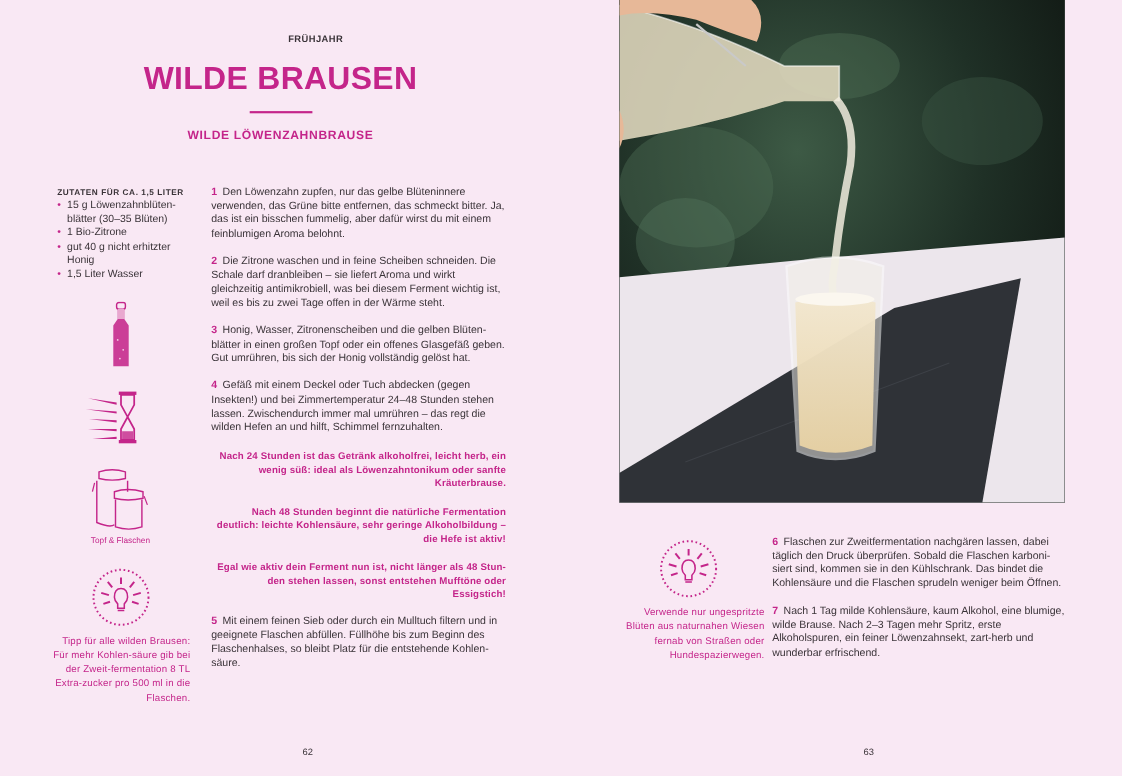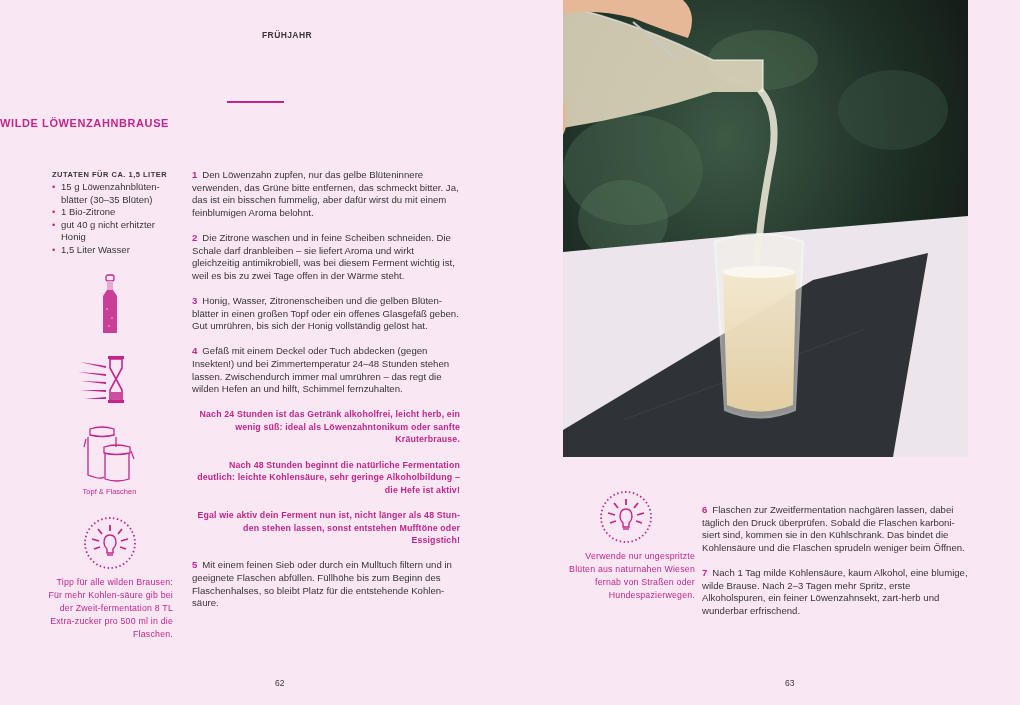--- a/index.html
+++ b/index.html
@@ -23,21 +23,21 @@
     position: absolute; left: 0; width: 510px; top: 56px;
     text-align: center; font-size: 29px; font-weight: bold;
     color: #c4258a; letter-spacing: 0.3px;
   }
   .title-rule {
     position: absolute; left: 227px; width: 57px; top: 101px;
     height: 2px; background: #c4258a;
   }
   .subtitle {
     position: absolute; left: 0; width: 510px; top: 117px;
-    text-align: left; font-size: 11px; font-weight: bold;
+    text-align: center; font-size: 11px; font-weight: bold;
     color: #c4258a; letter-spacing: 0.6px;
   }
 
   .ingredients { position: absolute; left: 52px; top: 170px; width: 125px; }
   .ingredients h3 {
     font-size: 7.5px; font-weight: bold; letter-spacing: 0.5px;
     color: #3a3338; margin-bottom: 2px;
   }
   .ingredients ul { list-style: none; }
   .ingredients li {
@@ -55,21 +55,21 @@
 
   .tip {
     position: absolute; text-align: right; color: #c4258a;
     font-weight: normal; font-size: 8.8px; line-height: 13px; letter-spacing: 0.2px;
   }
   .tip-left { left: 48px; width: 125px; top: 576px; }
   .tip-right { left: 560px; width: 135px; top: 550px; }
 
   .steps { position: absolute; font-size: 9.6px; line-height: 12.6px; color: #3a3338; }
   .steps-left { left: 192px; top: 169px; width: 268px; }
-  .steps-right { left: 702px; top: 504px; width: 268px; }
+  .steps-right { left: 702px; top: 487px; width: 268px; }
   .step { margin-bottom: 12.6px; }
   .step .num { color: #c4258a; font-weight: bold; margin-right: 5px; }
   .note {
     color: #c4258a; font-weight: bold; font-size: 8.8px; line-height: 12.6px;
     margin-bottom: 12.6px; letter-spacing: 0.15px; text-align: right;
   }
 
   .photo {
     position: absolute; left: 563px; top: 0; width: 405px; height: 457px;
     overflow: hidden; background: #1d2a22;
@@ -78,20 +78,21 @@
   .page-num {
     position: absolute; top: 678px; font-size: 8.5px; color: #3a3338; margin-left: 25px;
   }
   .pn-left { left: 250px; }
 </style>
 </head>
 <body>
 
 <div class="page page-left">
   <div class="section-label">FRÜHJAHR</div>
+  <h1 class="title">WILDE BRAUSEN</h1>
   <div class="title-rule"></div>
   <h2 class="subtitle">WILDE LÖWENZAHNBRAUSE</h2>
 
   <div class="ingredients">
     <h3>ZUTATEN FÜR CA. 1,5 LITER</h3>
     <ul>
       <li>15 g Löwenzahnblüten-blätter (30–35 Blüten)</li>
       <li>1 Bio-Zitrone</li>
       <li>gut 40 g nicht erhitzter Honig</li>
       <li>1,5 Liter Wasser</li>

